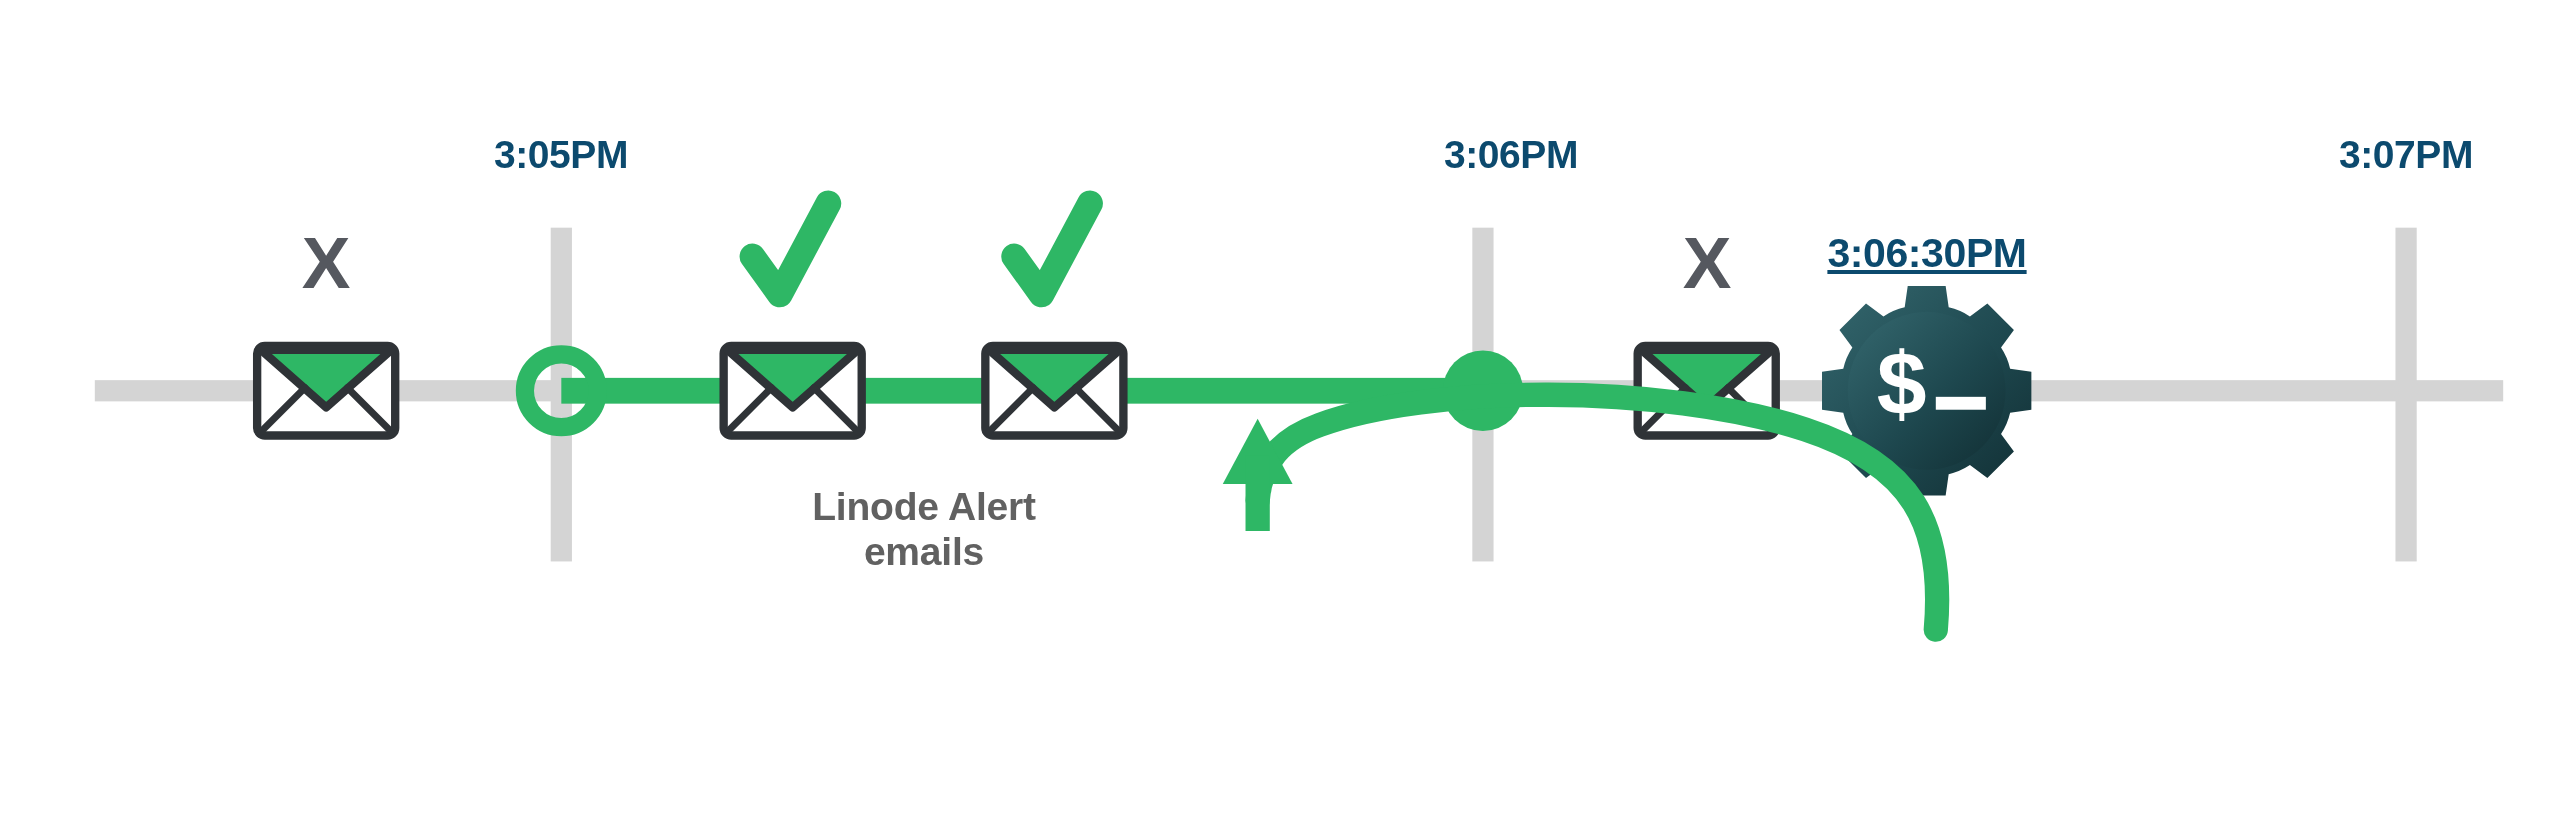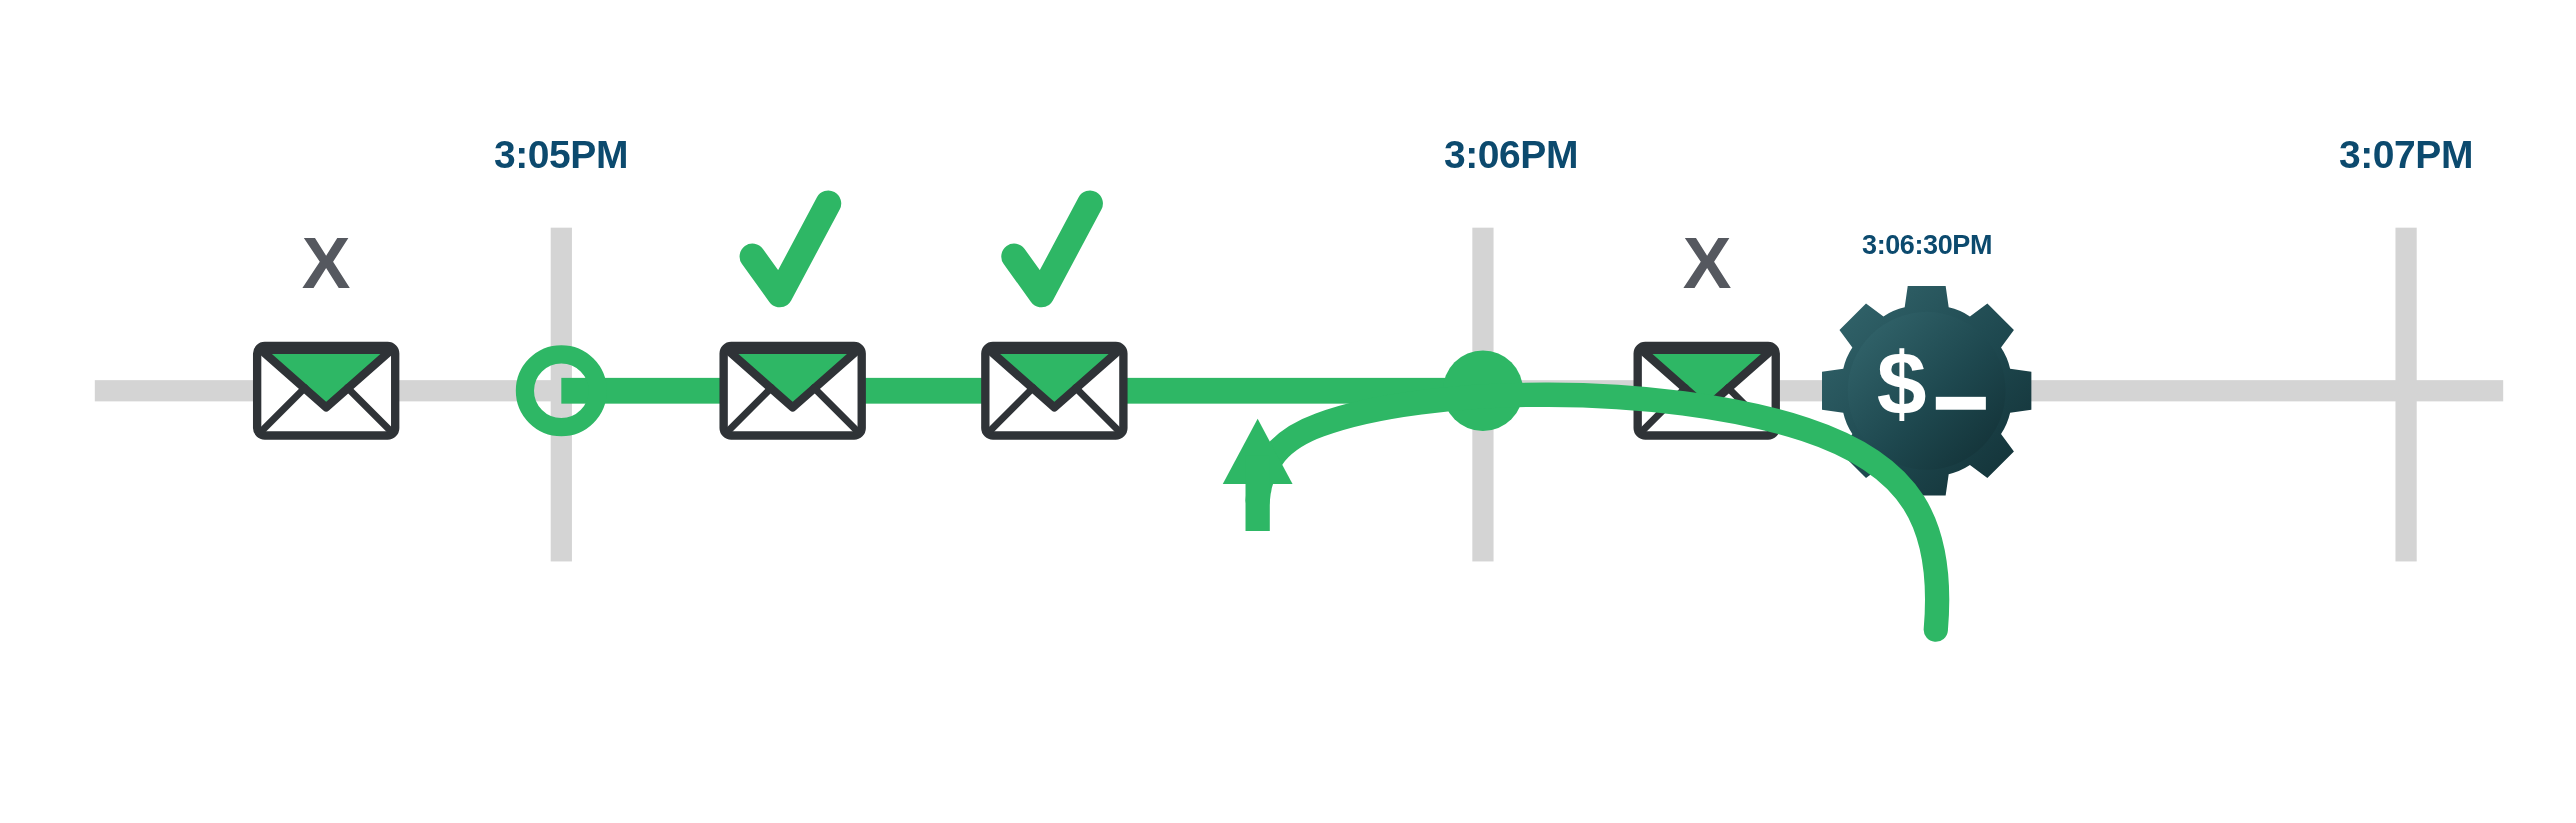--- a/index.html
+++ b/index.html
@@ -34,22 +34,23 @@
     line-height: 1.16;
     text-align: center;
     transform: translateX(-50%);
     font-family: "Liberation Sans", sans-serif;
   }
   .tick-label {
     font-size: 39px;
     letter-spacing: -0.4px;
   }
   .sub-label {
-    font-size: 27px;
+    font-size: 41px;
     letter-spacing: -0.4px;
+    text-decoration: underline;
   }
   .node-caption {
     font-size: 39px;
     color: #616161;
     letter-spacing: -0.2px;
   }
   .mark {
     position: absolute;
     transform: translate(-50%, -50%);
     font-weight: bold;
@@ -161,20 +162,24 @@
     </g>
   </svg>
 
   <div class="lbl tick-label" style="left:561px; top:132px;">3:05PM</div>
   <div class="lbl tick-label" style="left:1483px; top:132px;margin-left:28px;">3:06PM</div>
   <div class="lbl tick-label" style="left:2406px; top:132px;text-align:right;">3:07PM</div>
 
   <div class="mark mark-x" style="left:326px; top:262px;">X</div>
   <div class="mark mark-x" style="left:1707px; top:262px;">X</div>
 
+  <div class="lbl node-caption" style="left:924px; top:484px;">
+    <div>Linode Alert</div>
+    <div>emails</div>
+  </div>
 
   <div class="lbl node-caption" style="left:1927px; top:484px;">
   </div>
 
   <div class="lbl sub-label" style="left:1927px; top:230px;">3:06:30PM</div>
 
 </div>
 
 
 </body></html>

